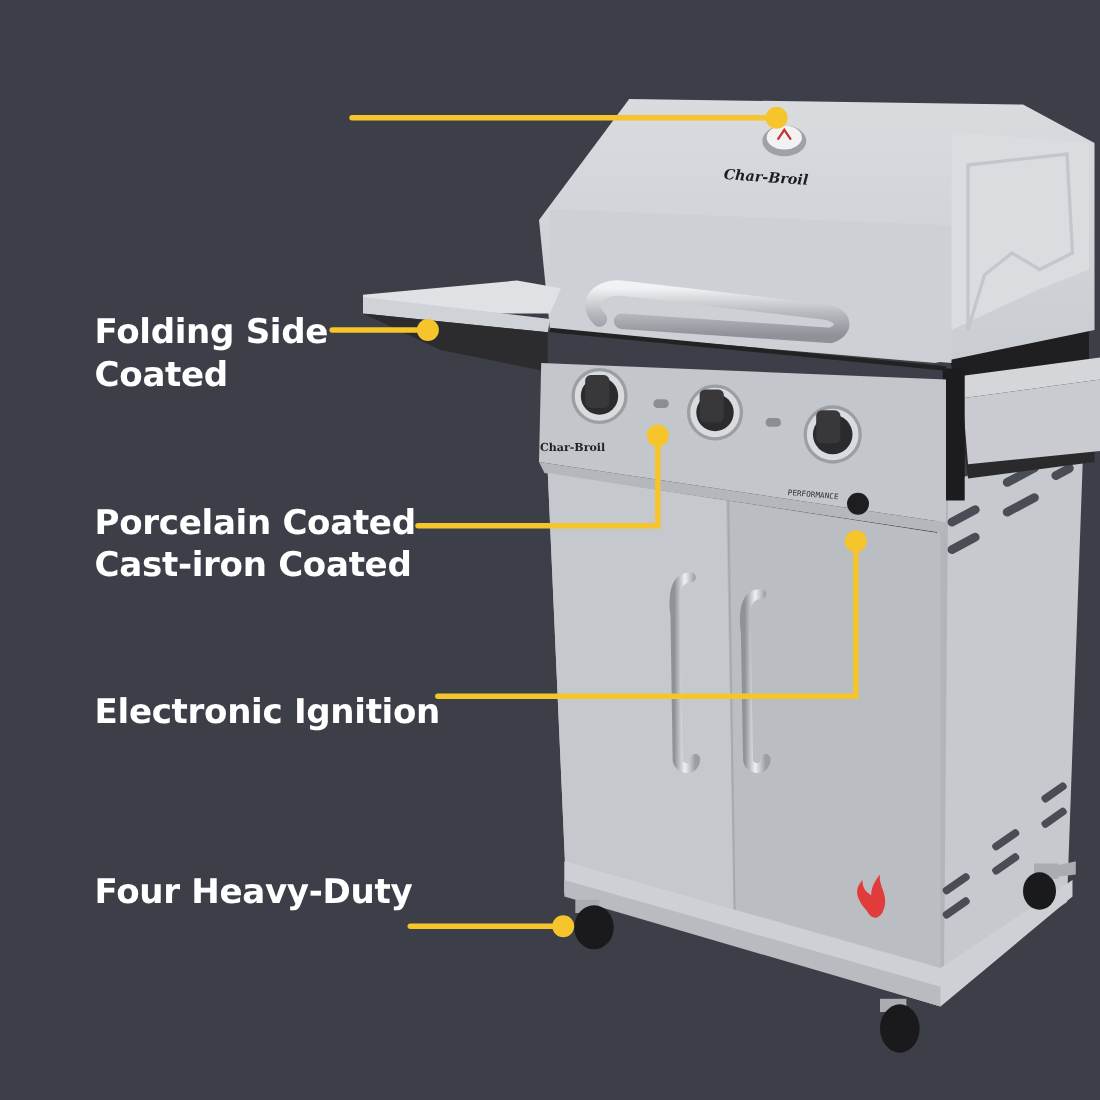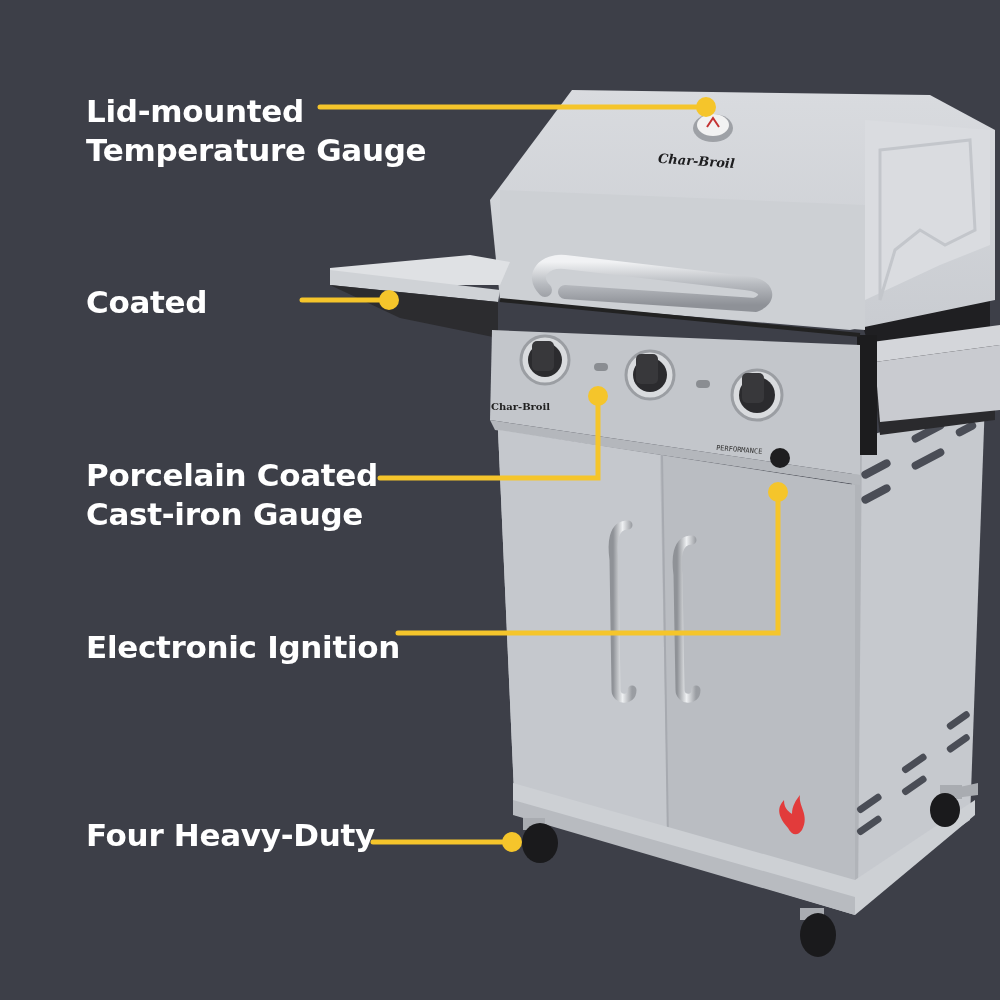--- a/index.html
+++ b/index.html
@@ -152,31 +152,28 @@
     </g>
     <g fill="#f5c52b">
       <circle cx="706" cy="107" r="10"></circle>
       <circle cx="389" cy="300" r="10"></circle>
       <circle cx="598" cy="396" r="10"></circle>
       <circle cx="778" cy="492" r="10"></circle>
       <circle cx="512" cy="842" r="10"></circle>
     </g>
   </svg>
 
-  <div class="label" style="top:92px;">
-    <span>Lid-mounted</span>
-    <span>Temperature Gauge</span>
-  </div>
   <div class="label" style="top:283px;">
+    <span>Folding Side</span>
     <span>Coated</span>
   </div>
   <div class="label" style="top:456px;">
     <span>Porcelain Coated</span>
-    <span>Cast-iron Gauge</span>
+    <span>Cast-iron Coated</span>
   </div>
   <div class="label" style="top:628px;">
     <span>Electronic Ignition</span>
   </div>
-  <div class="label" style="top:816px;">
+  <div class="label" style="top:792px;">
     <span>Four Heavy-Duty</span>
   </div>
 
 </div>
 
 </body></html>

